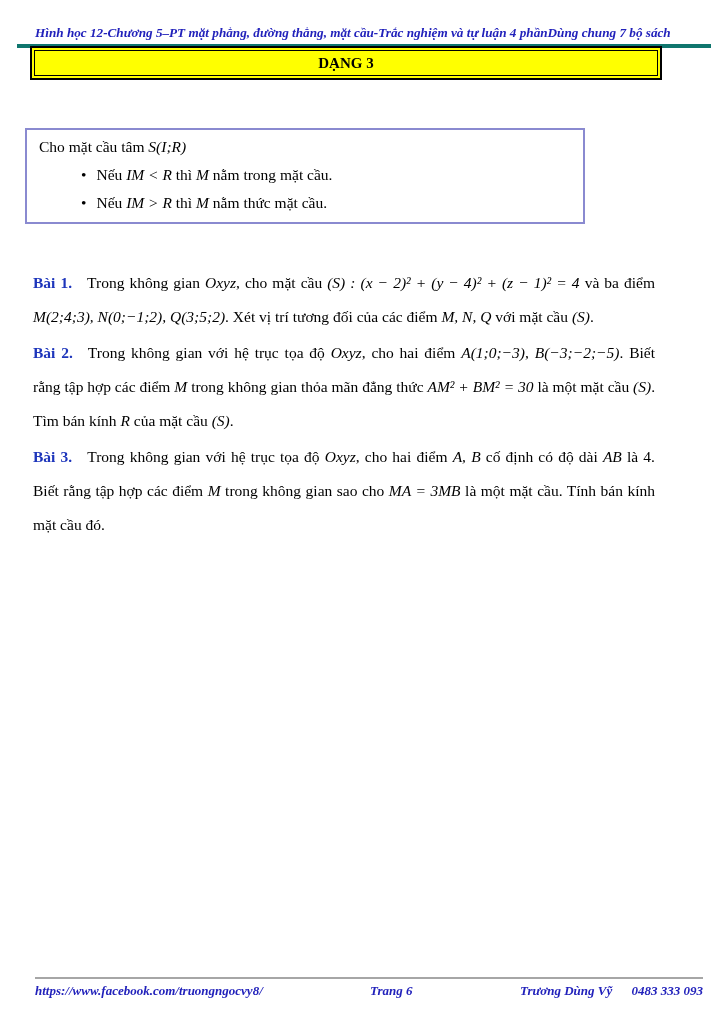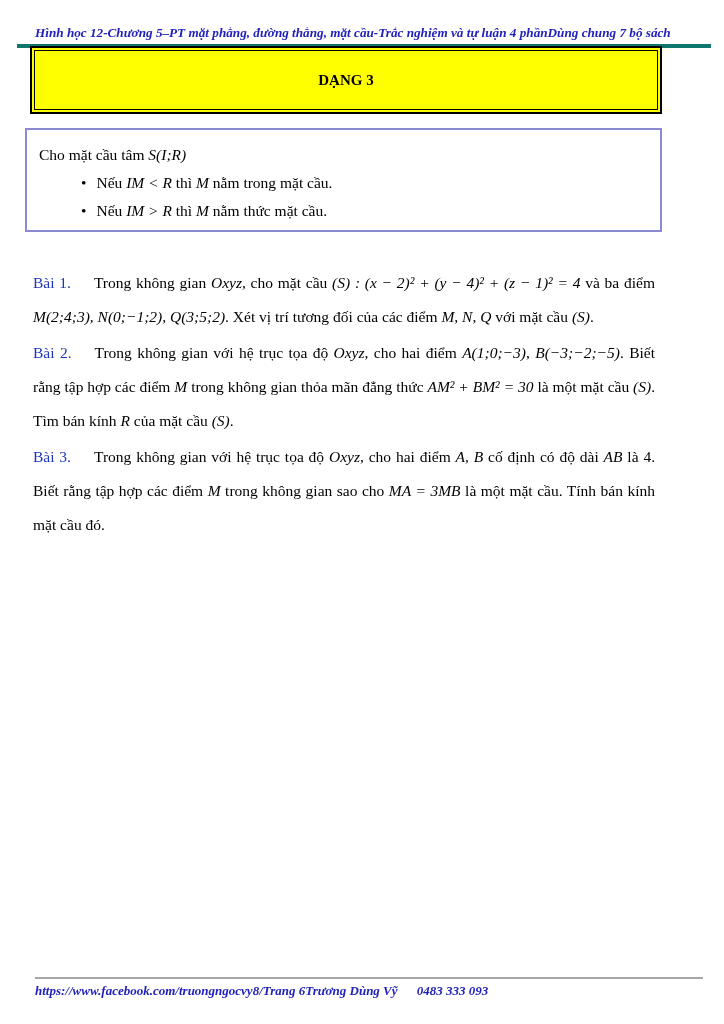--- a/index.html
+++ b/index.html
@@ -33,52 +33,52 @@
     position: absolute; top: 46px; left: 30px; width: 632px;
     background: var(--yellow);
     border: 2px solid #000;
     padding: 2px;
   }
   .title-box-inner {
     border: 1px solid #000;
     text-align: center;
     font-weight: bold;
     font-size: 15px; line-height: 24px;
-    padding: 17px 4px;
+    padding: 0 4px;
   }
   .theory-box {
-    position: absolute; top: 128px; left: 25px; width: 637px;
+    position: absolute; top: 128px; left: 25px; width: 560px;
     border: 2px solid var(--border-blue);
-    padding: 11px 12px 5px 12px;
+    padding: 3px 12px 5px 12px;
     font-size: 15.5px;
   }
   .theory-line { line-height: 28px; }
   .bullet-line { line-height: 28px; padding-left: 42px; }
   .seg-bullet { margin-right: 10px; font-style: normal; }
   .problems {
     position: absolute; top: 266px; left: 33px; width: 622px;
   }
   .problem {
     margin: 0 0 2px 0;
     text-align: justify;
     font-size: 15.5px;
     line-height: 34px;
   }
   .seg-plain { font-style: normal; }
   .seg-math  { font-style: italic; }
   .seg-label {
-    font-weight: normal;
+    font-weight: bold;
     color: var(--label-blue);
-    margin-right: 23px;
+    margin-right: 15px;
   }
   .footer {
     position: absolute; top: 977px; left: 35px; width: 668px;
     border-top: 2px solid var(--footer-line);
     padding-top: 4px;
-    display: flex; align-items: baseline;
+    display: flex; justify-content: space-between; align-items: baseline;
     font-weight: bold; font-style: italic;
     font-size: 13px;
     color: var(--blue);
     white-space: nowrap;
   }
   .footer-right .phone { margin-left: 16px; }
 </style>
 </head>
 <body>
 

